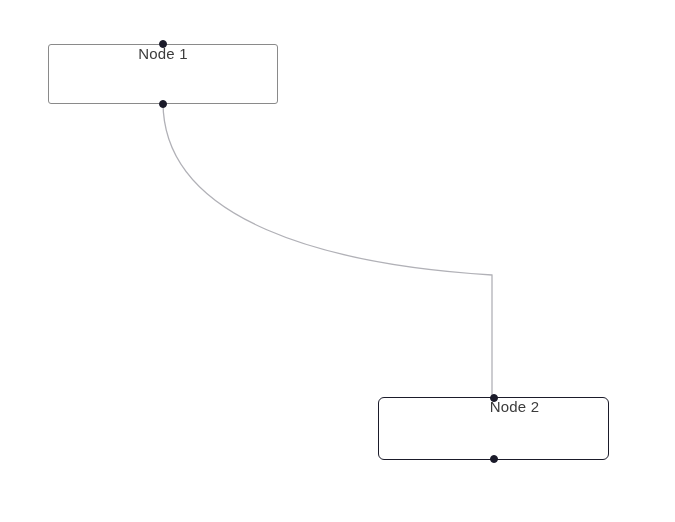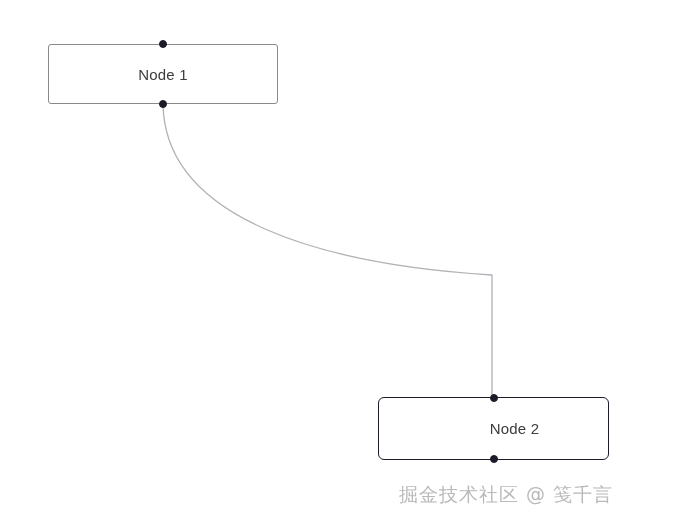--- a/index.html
+++ b/index.html
@@ -24,21 +24,20 @@
     top: 0;
     width: 675px;
     height: 522px;
     pointer-events: none;
   }
   .node {
     position: absolute;
     box-sizing: border-box;
     background: #ffffff;
     display: flex;
-    align-items: center;
     justify-content: center;
   }
   .node-label {
     font-size: 15px;
     letter-spacing: 0.2px;
     color: #3c3c3c;
     user-select: none;
     white-space: nowrap;
   }
   #node-1 {
@@ -103,15 +102,14 @@
     <span class="node-label">Node 1</span>
     <span class="handle handle-bottom"></span>
   </div>
 
   <div class="node" id="node-2">
     <span class="handle handle-top"></span>
     <span class="node-label">Node 2</span>
     <span class="handle handle-bottom"></span>
   </div>
 
-  <div id="watermark">掘金技术社区 @ 笺千言</div>
 
 </div>
 
 </body></html>

